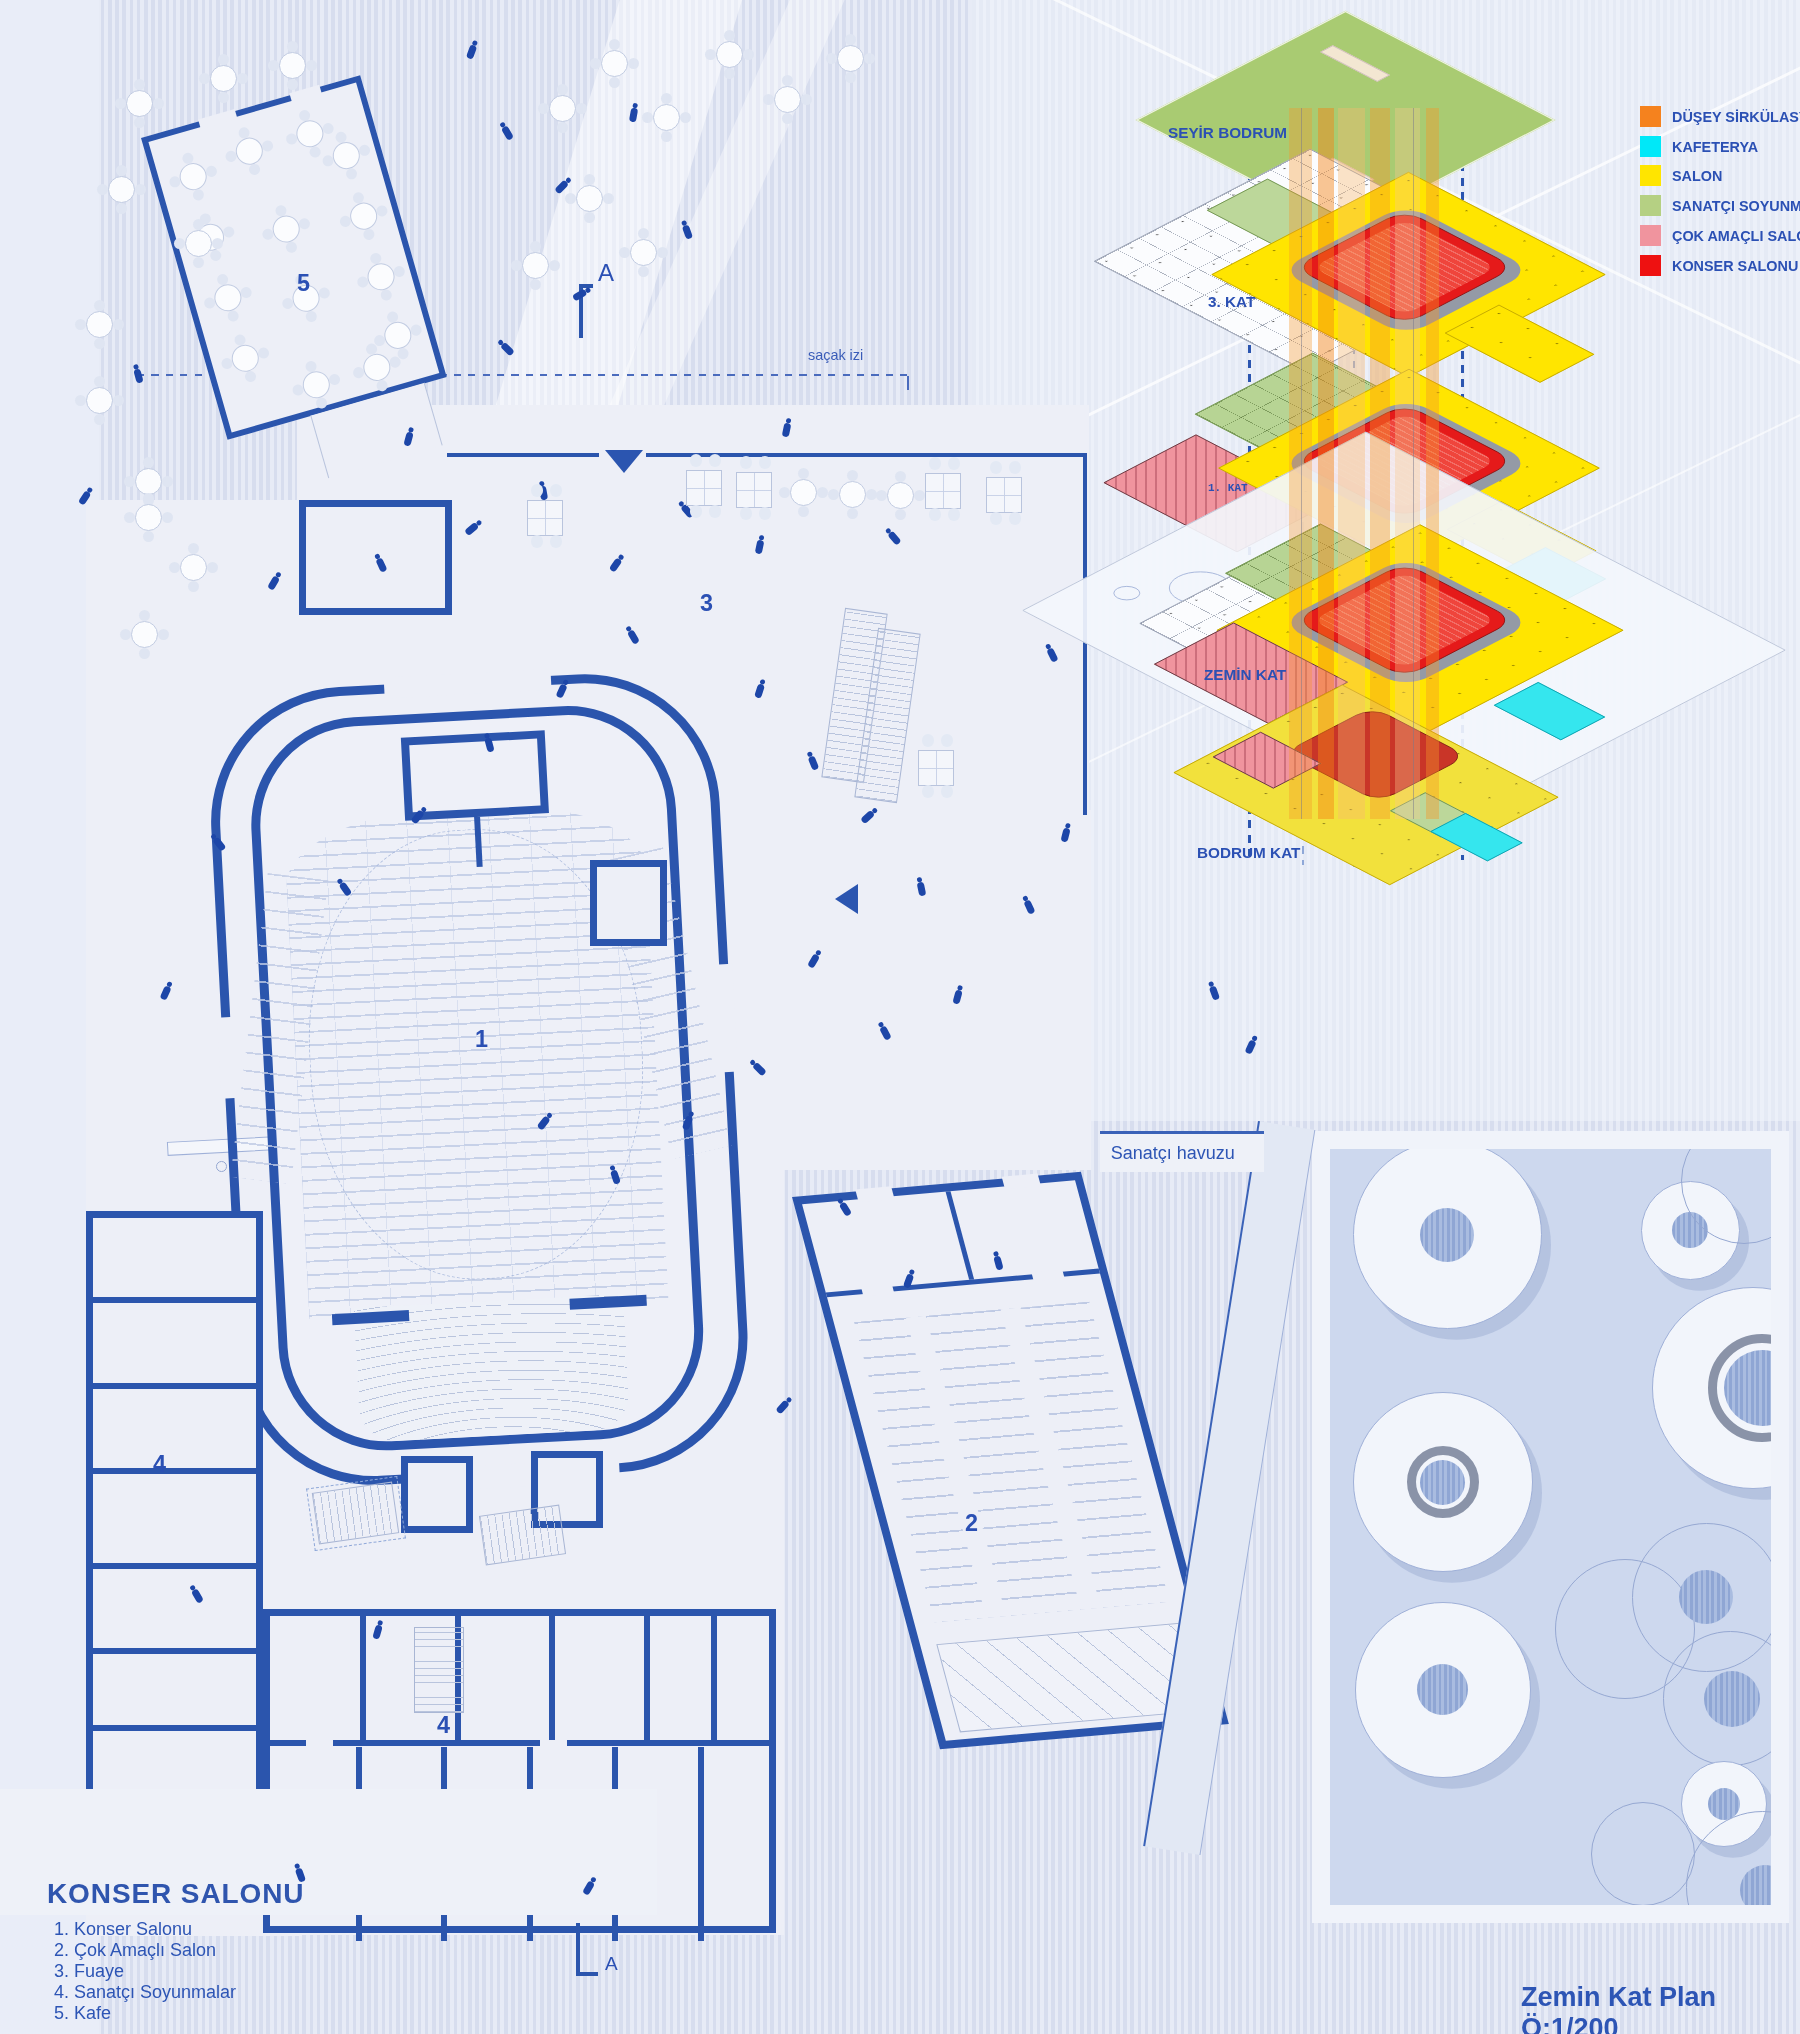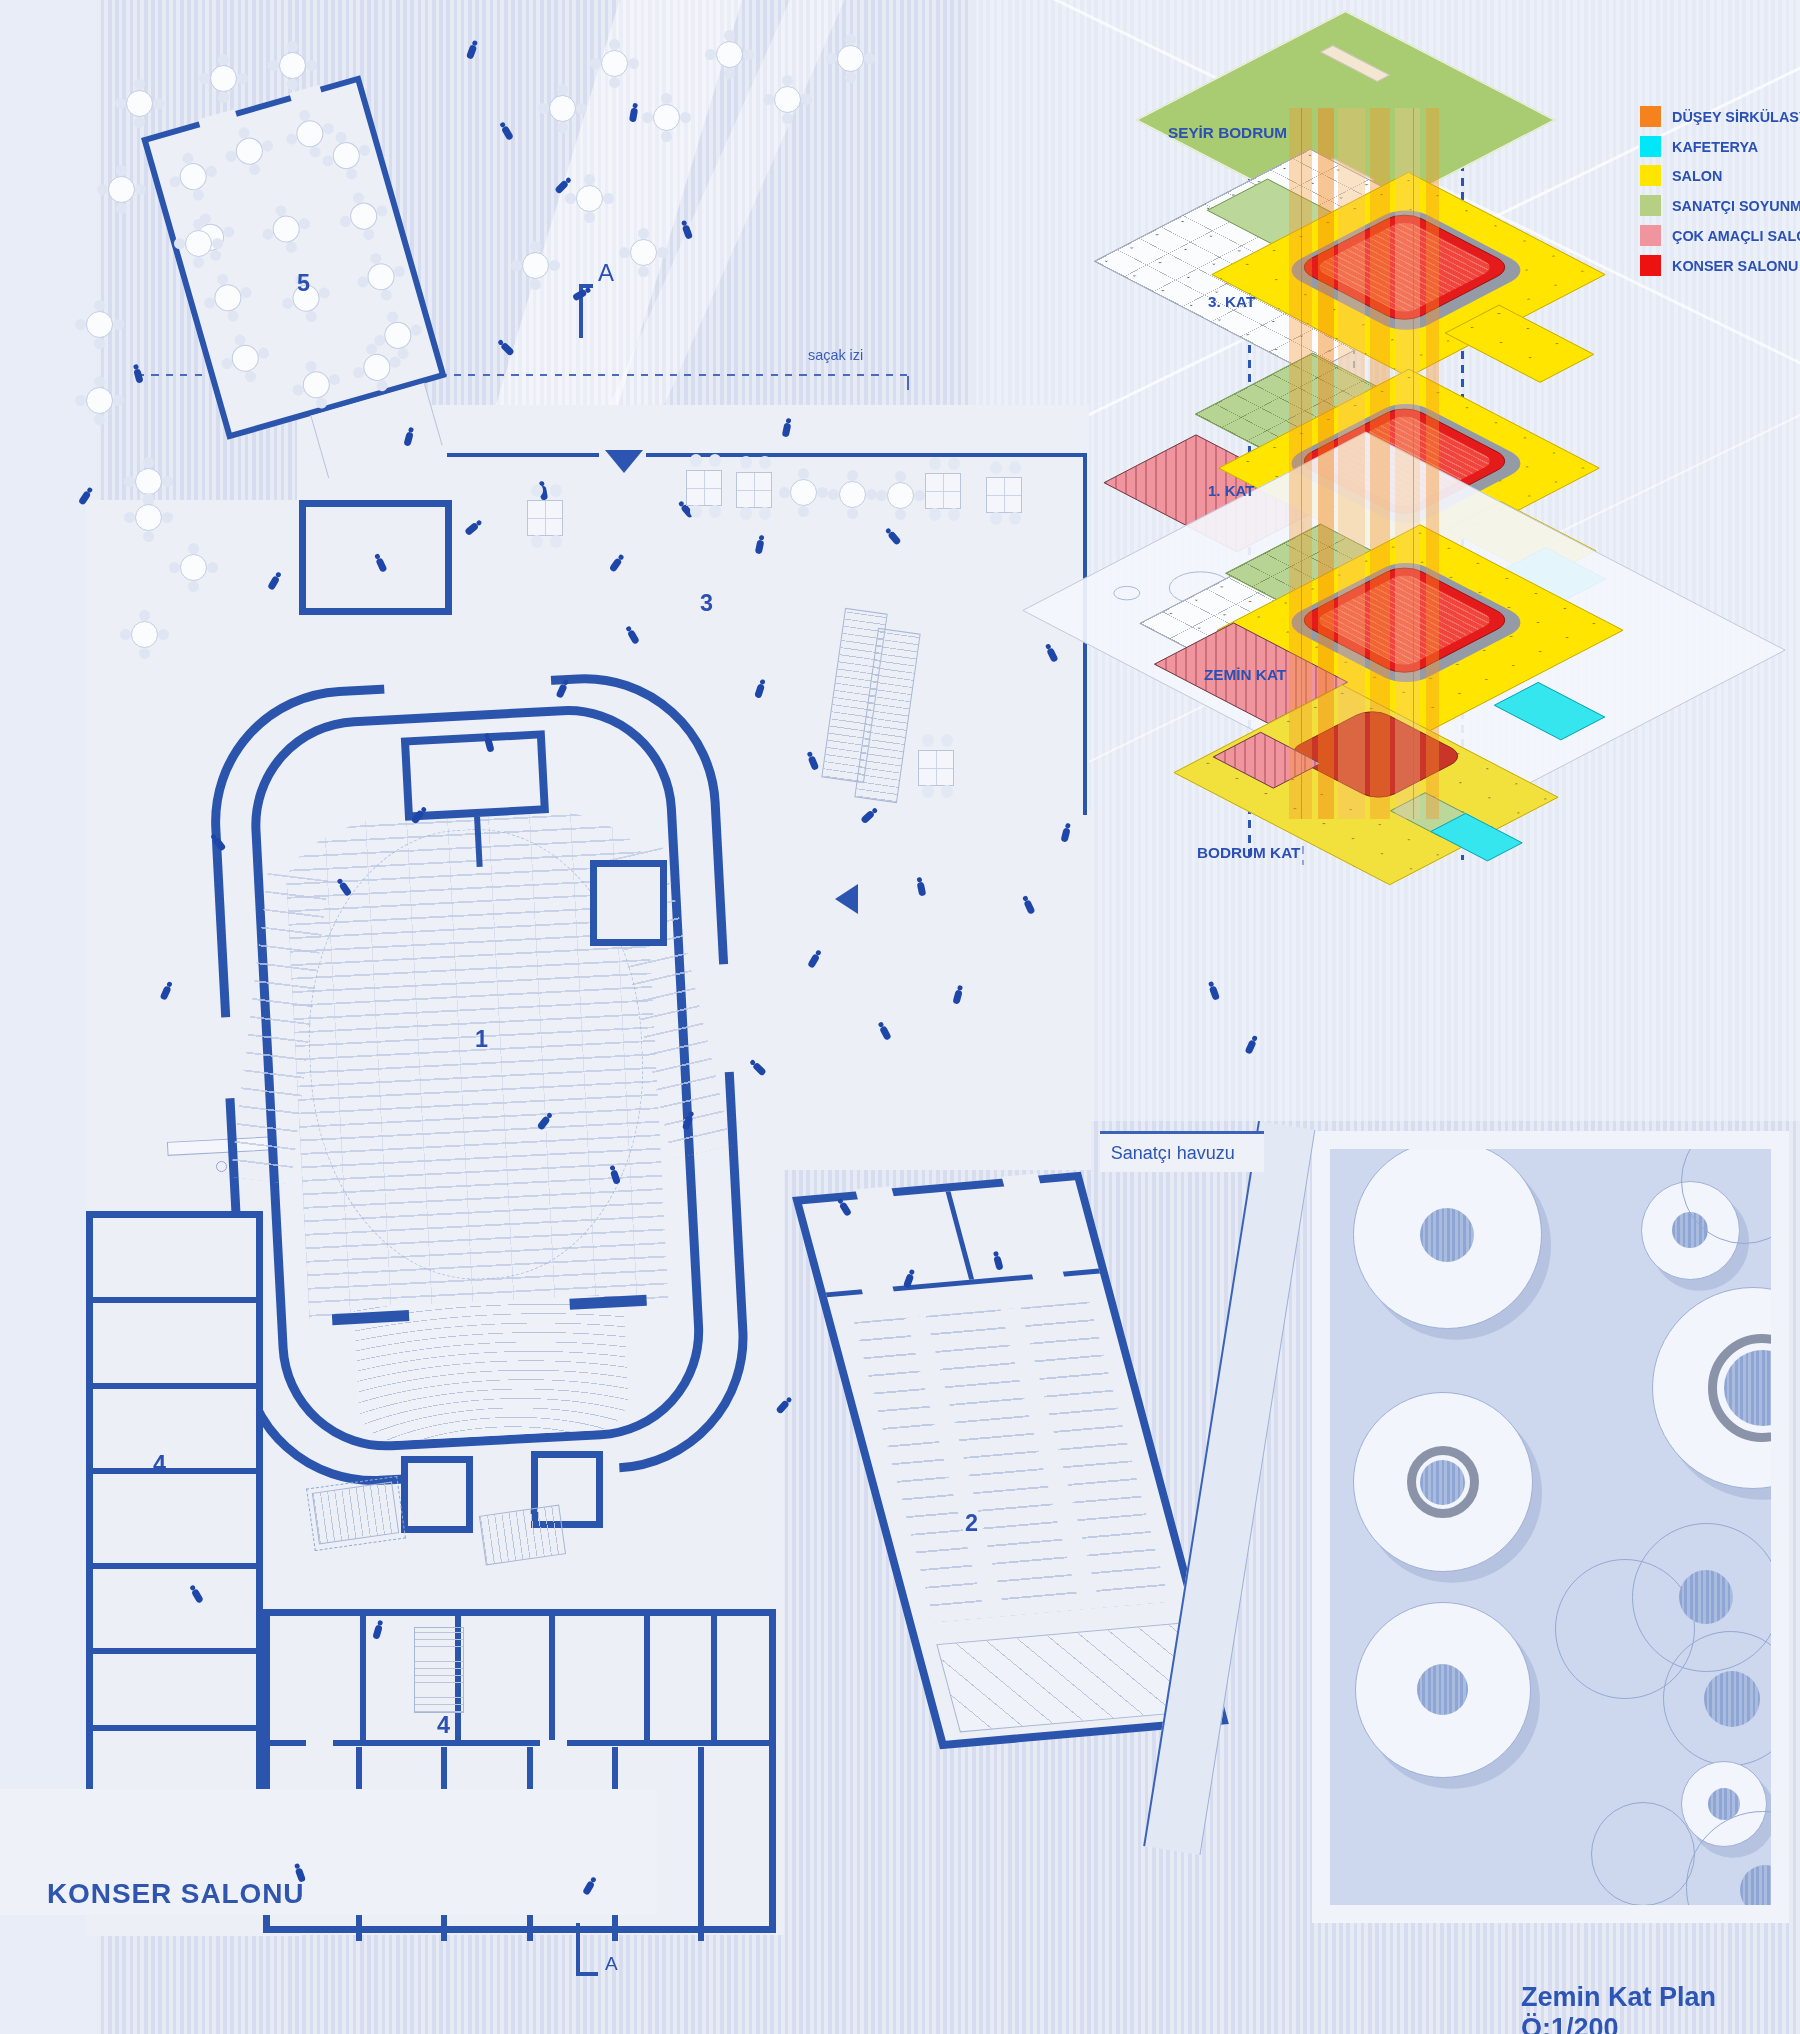--- a/index.html
+++ b/index.html
@@ -292,21 +292,21 @@
   <div class="shaft" style="left:1318px;width:16px;background:rgba(244,130,20,.45);"></div>
   <div class="shaft" style="left:1338px;width:27px;background:rgba(250,185,110,.38);"></div>
   <div class="shaft" style="left:1370px;width:20px;background:rgba(246,150,40,.4);"></div>
   <div class="shaft" style="left:1395px;width:25px;background:rgba(250,200,140,.35);"></div>
   <div class="shaft" style="left:1426px;width:12.6px;background:rgba(246,150,40,.4);"></div>
   <div class="shaft" style="left:1301px;width:0.9px;background:rgba(120,120,140,.5);"></div>
   <div class="shaft" style="left:1413px;width:0.9px;background:rgba(120,120,140,.5);"></div>
 
   <div class="lbl" style="left:1161px;top:124px;width:126px;font-size:15.3px;text-align:right;">SEYİR BODRUM</div>
   <div class="lbl" style="left:1208px;top:293px;font-size:15.3px;">3. KAT</div>
-  <div class="lbl" style="left:1208px;top:482px;font-size:15px;">1. KAT</div>
+  <div class="lbl" style="left:1208px;top:482px;font-size:11px;font-family:Liberation Mono, monospace;">1. KAT</div>
   <div class="lbl" style="left:1204px;top:666px;font-size:15.3px;">ZEMİN KAT</div>
   <div class="lbl" style="left:1197px;top:844px;font-size:15.3px;">BODRUM KAT</div>
 
   <div class="abs" style="left:1640px;top:106px;">
     <div class="abs" style="left:0;top:0;">
       <div class="abs" style="width: 21px; height: 21px; background: rgb(245, 130, 30);"></div>
       <div class="lbl" style="left:32px;top:2.7px;font-size:14.4px;white-space:nowrap;">DÜŞEY SİRKÜLASYON</div>
     </div>
     <div class="abs" style="left:0;top:30px;">
       <div class="abs" style="width: 21px; height: 21px; background: rgb(0, 232, 248);"></div>
@@ -325,20 +325,27 @@
       <div class="lbl" style="left:32px;top:2.7px;font-size:14.4px;white-space:nowrap;">ÇOK AMAÇLI SALON</div>
     </div>
     <div class="abs" style="left:0;top:149px;">
       <div class="abs" style="width: 21px; height: 21px; background: rgb(238, 17, 17);"></div>
       <div class="lbl" style="left:32px;top:2.7px;font-size:14.4px;white-space:nowrap;">KONSER SALONU</div>
     </div>
   </div>
 
   <div class="abs" style="left:0;top:1789px;width:657px;height:126px;background:#eef1f8;"></div>
   <div class="lbl" style="left:47px;top:1878px;font-size:28px;letter-spacing:0.9px;color:#2f55ae;">KONSER SALONU</div>
+  <div class="abs" style="left:54px;top:1919px;font-size:18px;line-height:21px;color:#2d55b5;">
+    <div>1. Konser Salonu</div>
+    <div>2. Çok Amaçlı Salon</div>
+    <div>3. Fuaye</div>
+    <div>4. Sanatçı Soyunmalar</div>
+    <div>5. Kafe</div>
+  </div>
 
   <div class="abs wall" style="left:576px;top:1923px;width:3.6px;height:52px;"></div>
   <div class="abs wall" style="left:576px;top:1972px;width:21.6px;height:3.6px;"></div>
   <div class="lbl" style="left:605px;top:1953px;font-size:19px;font-weight:normal;">A</div>
 
   <div class="lbl" style="left:1521px;top:1982px;width:270px;font-size:27px;color:#2d55b5;">Zemin Kat Plan Ö:1/200</div>
 
   <div id="people" class="abs" style="left:0;top:0;">
       <div class="person" style="left: 468px; top: 45px; transform: rotate(20deg);"></div>
       <div class="person" style="left: 504px; top: 126px; transform: rotate(-30deg);"></div>

